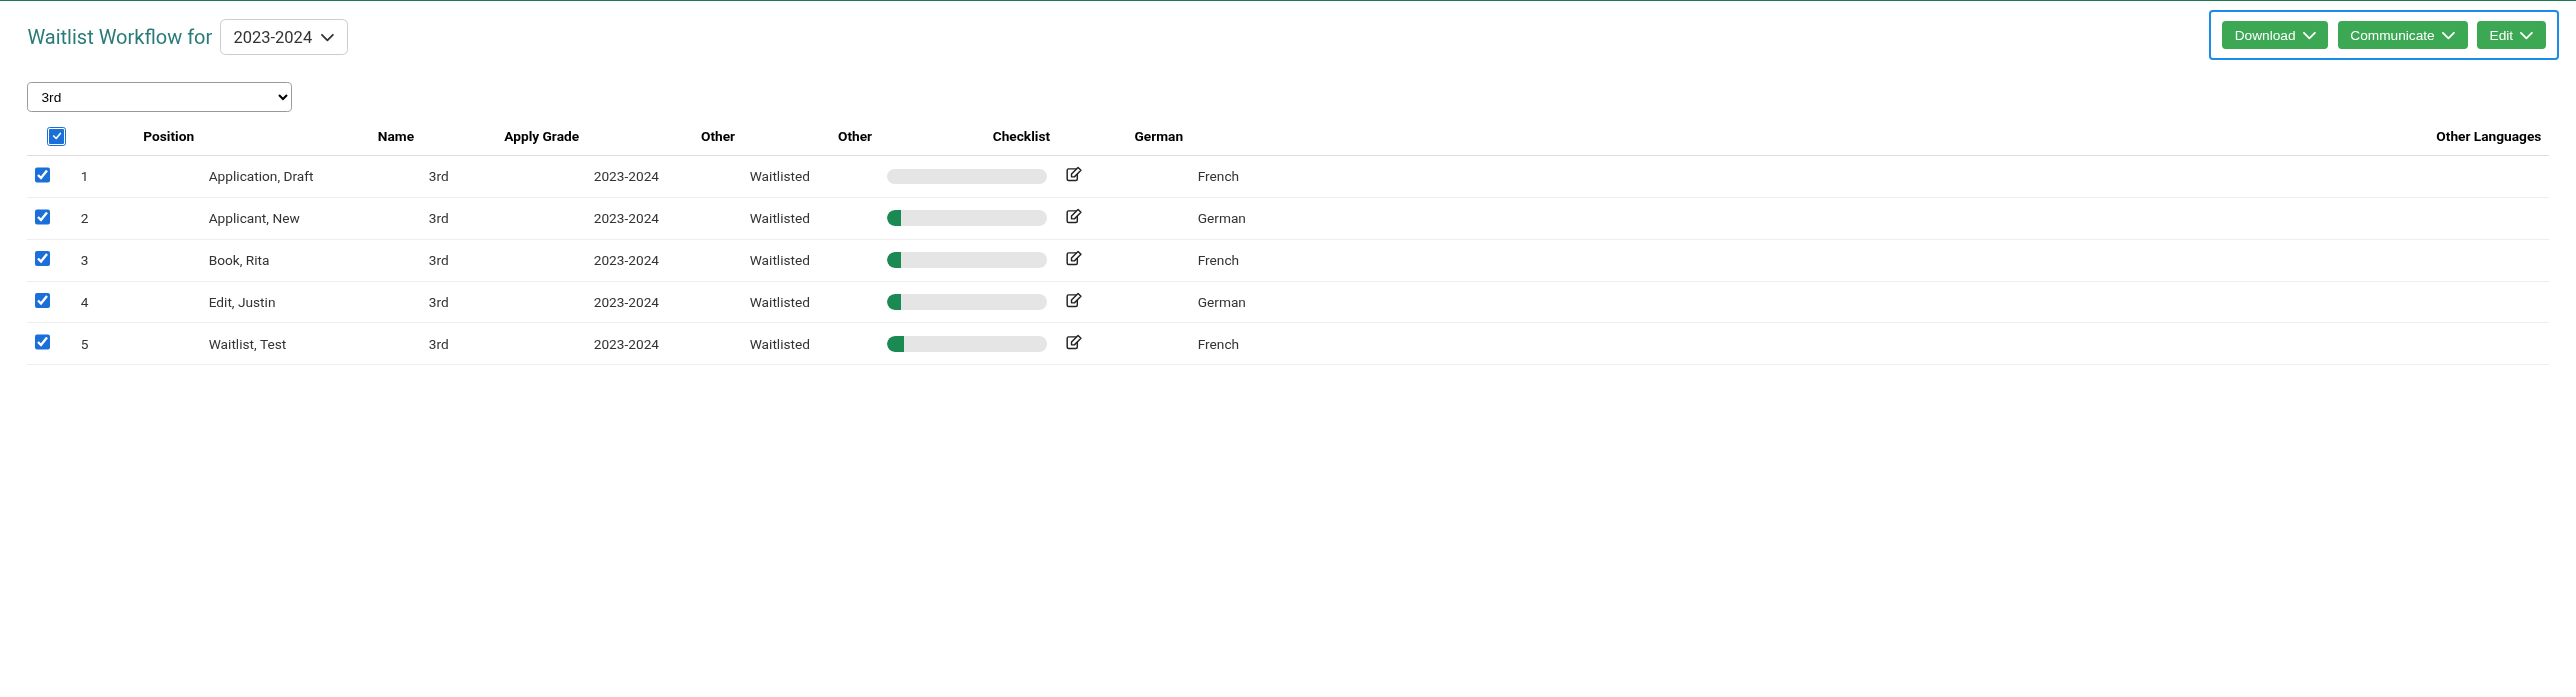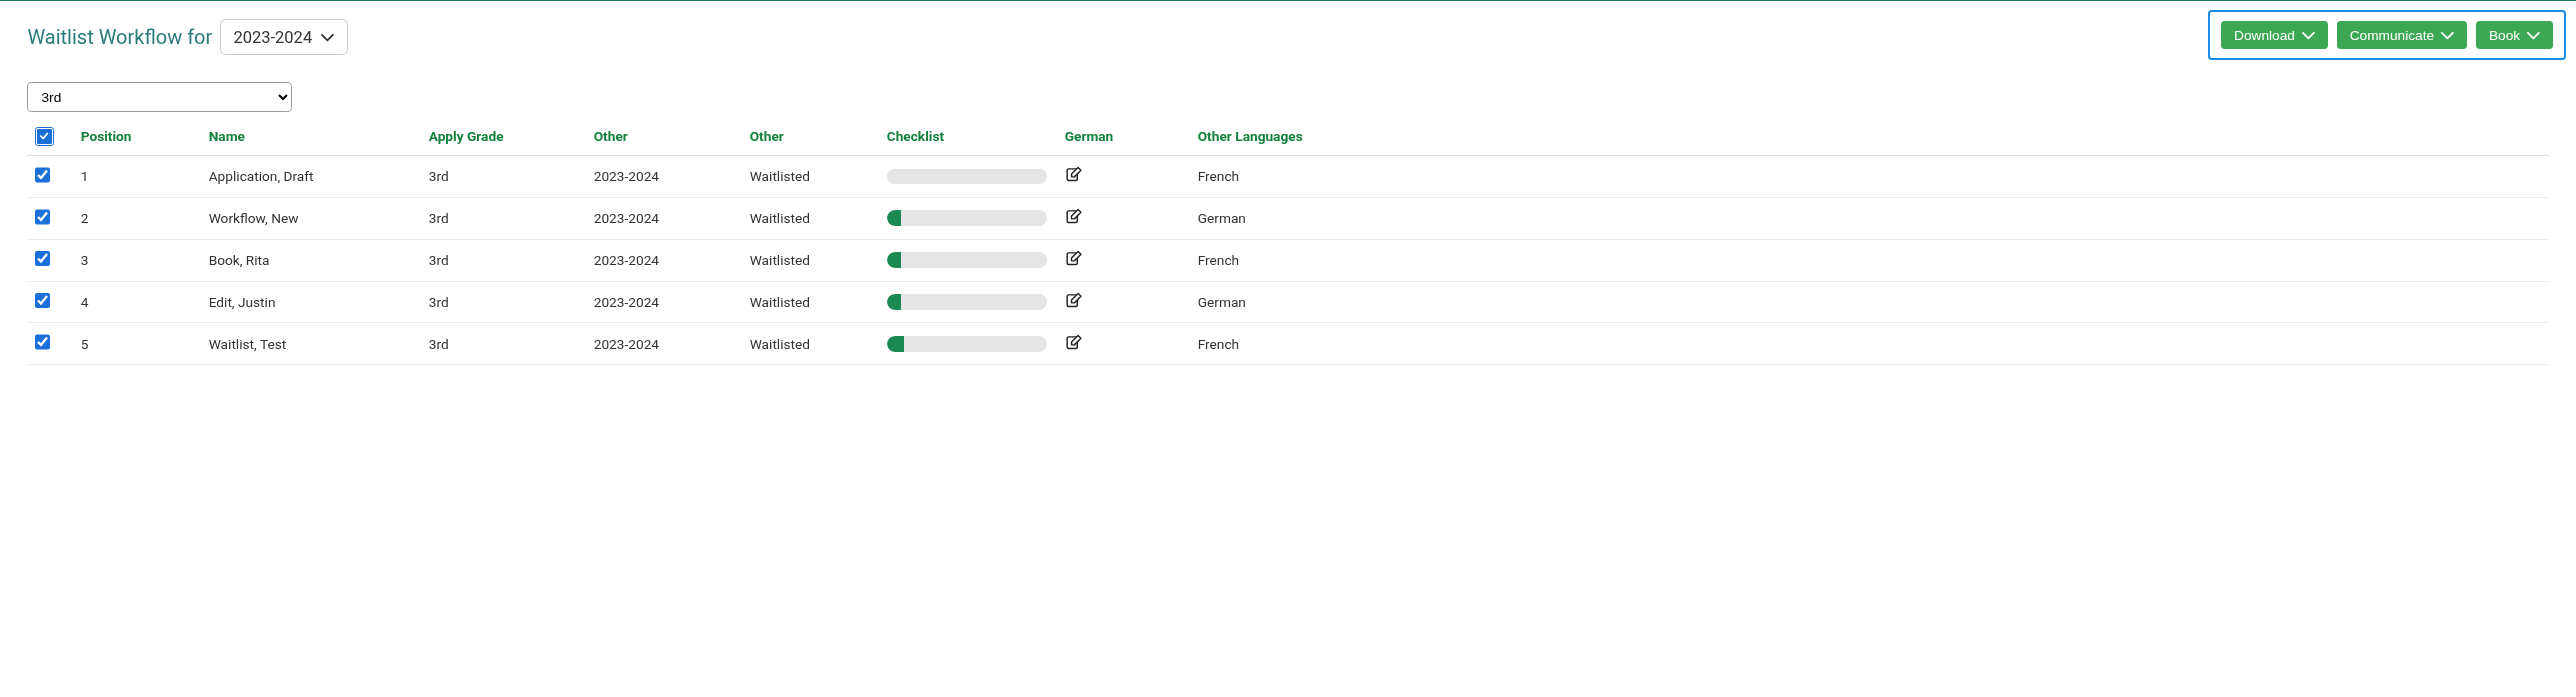--- a/index.html
+++ b/index.html
@@ -60,21 +60,21 @@
       height: 9.1px;
     }
     .action-buttons {
       display: flex;
       gap: 9.1px;
       border: 2.7px solid #1a8de8;
       border-radius: 3.7px;
       padding: 9.1px 11px;
       position: absolute;
       top: 9.1px;
-      right: 10px;
+      right: 17px;
     }
     .btn {
       display: inline-flex;
       align-items: center;
       gap: 7.3px;
       background: #3ca854;
       color: #fff;
       border: none;
       border-radius: 3.7px;
       padding: 6.4px 12.8px;
@@ -93,25 +93,25 @@
       background: #fff;
       cursor: pointer;
       margin-bottom: 5.5px;
     }
     table {
       width: 100%;
       border-collapse: collapse;
       font-size: 13.7px;
     }
     thead th {
-      text-align: left;
+      text-align: right;
       font-weight: 700;
       padding: 9.1px 7.3px;
       border-bottom: 0.9px solid #ddd;
-      color: #15803d;
+      color: #000000;
     }
     tbody td {
       padding: 10px 7.3px;
       border-bottom: 0.9px solid #eee;
       vertical-align: middle;
     }
     .checkbox-cell {
       width: 46px;
     }
     input[type="checkbox"] {
@@ -204,21 +204,21 @@
       </button>
       <button class="btn">
         <span>Communicate</span>
         <span class="chevron-down">
           <svg viewBox="0 0 14 10">
               <path d="M1 2 L7 8 L13 2" stroke="#fff" stroke-width="2" fill="none" stroke-linecap="round" stroke-linejoin="round"></path>
             </svg>
         </span>
       </button>
       <button class="btn">
-        <span>Book</span>
+        <span>Edit</span>
         <span class="chevron-down">
           <svg viewBox="0 0 14 10">
               <path d="M1 2 L7 8 L13 2" stroke="#fff" stroke-width="2" fill="none" stroke-linecap="round" stroke-linejoin="round"></path>
             </svg>
         </span>
       </button>
     </div>
   </div>
 
   <select class="grade-select">
@@ -264,21 +264,21 @@
               <svg viewBox="0 0 24 24">
                 <rect x="3" y="4" width="14" height="16" rx="2" stroke="#222" stroke-width="2" fill="none"></rect>
                 <path d="M18 2 L22 6 L13 15 L9 15 L9 11 Z" fill="#fff" stroke="#222" stroke-width="2" stroke-linejoin="round"></path>
               </svg>
             </span></td>
           <td>French</td>
         </tr>
         <tr>
           <td class="checkbox-cell"><input type="checkbox" checked="" style=""></td>
           <td>2</td>
-          <td>Workflow, New</td>
+          <td>Applicant, New</td>
           <td>3rd</td>
           <td>2023-2024</td>
           <td>Waitlisted</td>
           <td>
             <div class="progress-bar">
               <div class="progress-fill" style="width: 9%;"></div>
             </div>
           </td>
           <td><span class="edit-icon">
               <svg viewBox="0 0 24 24">

